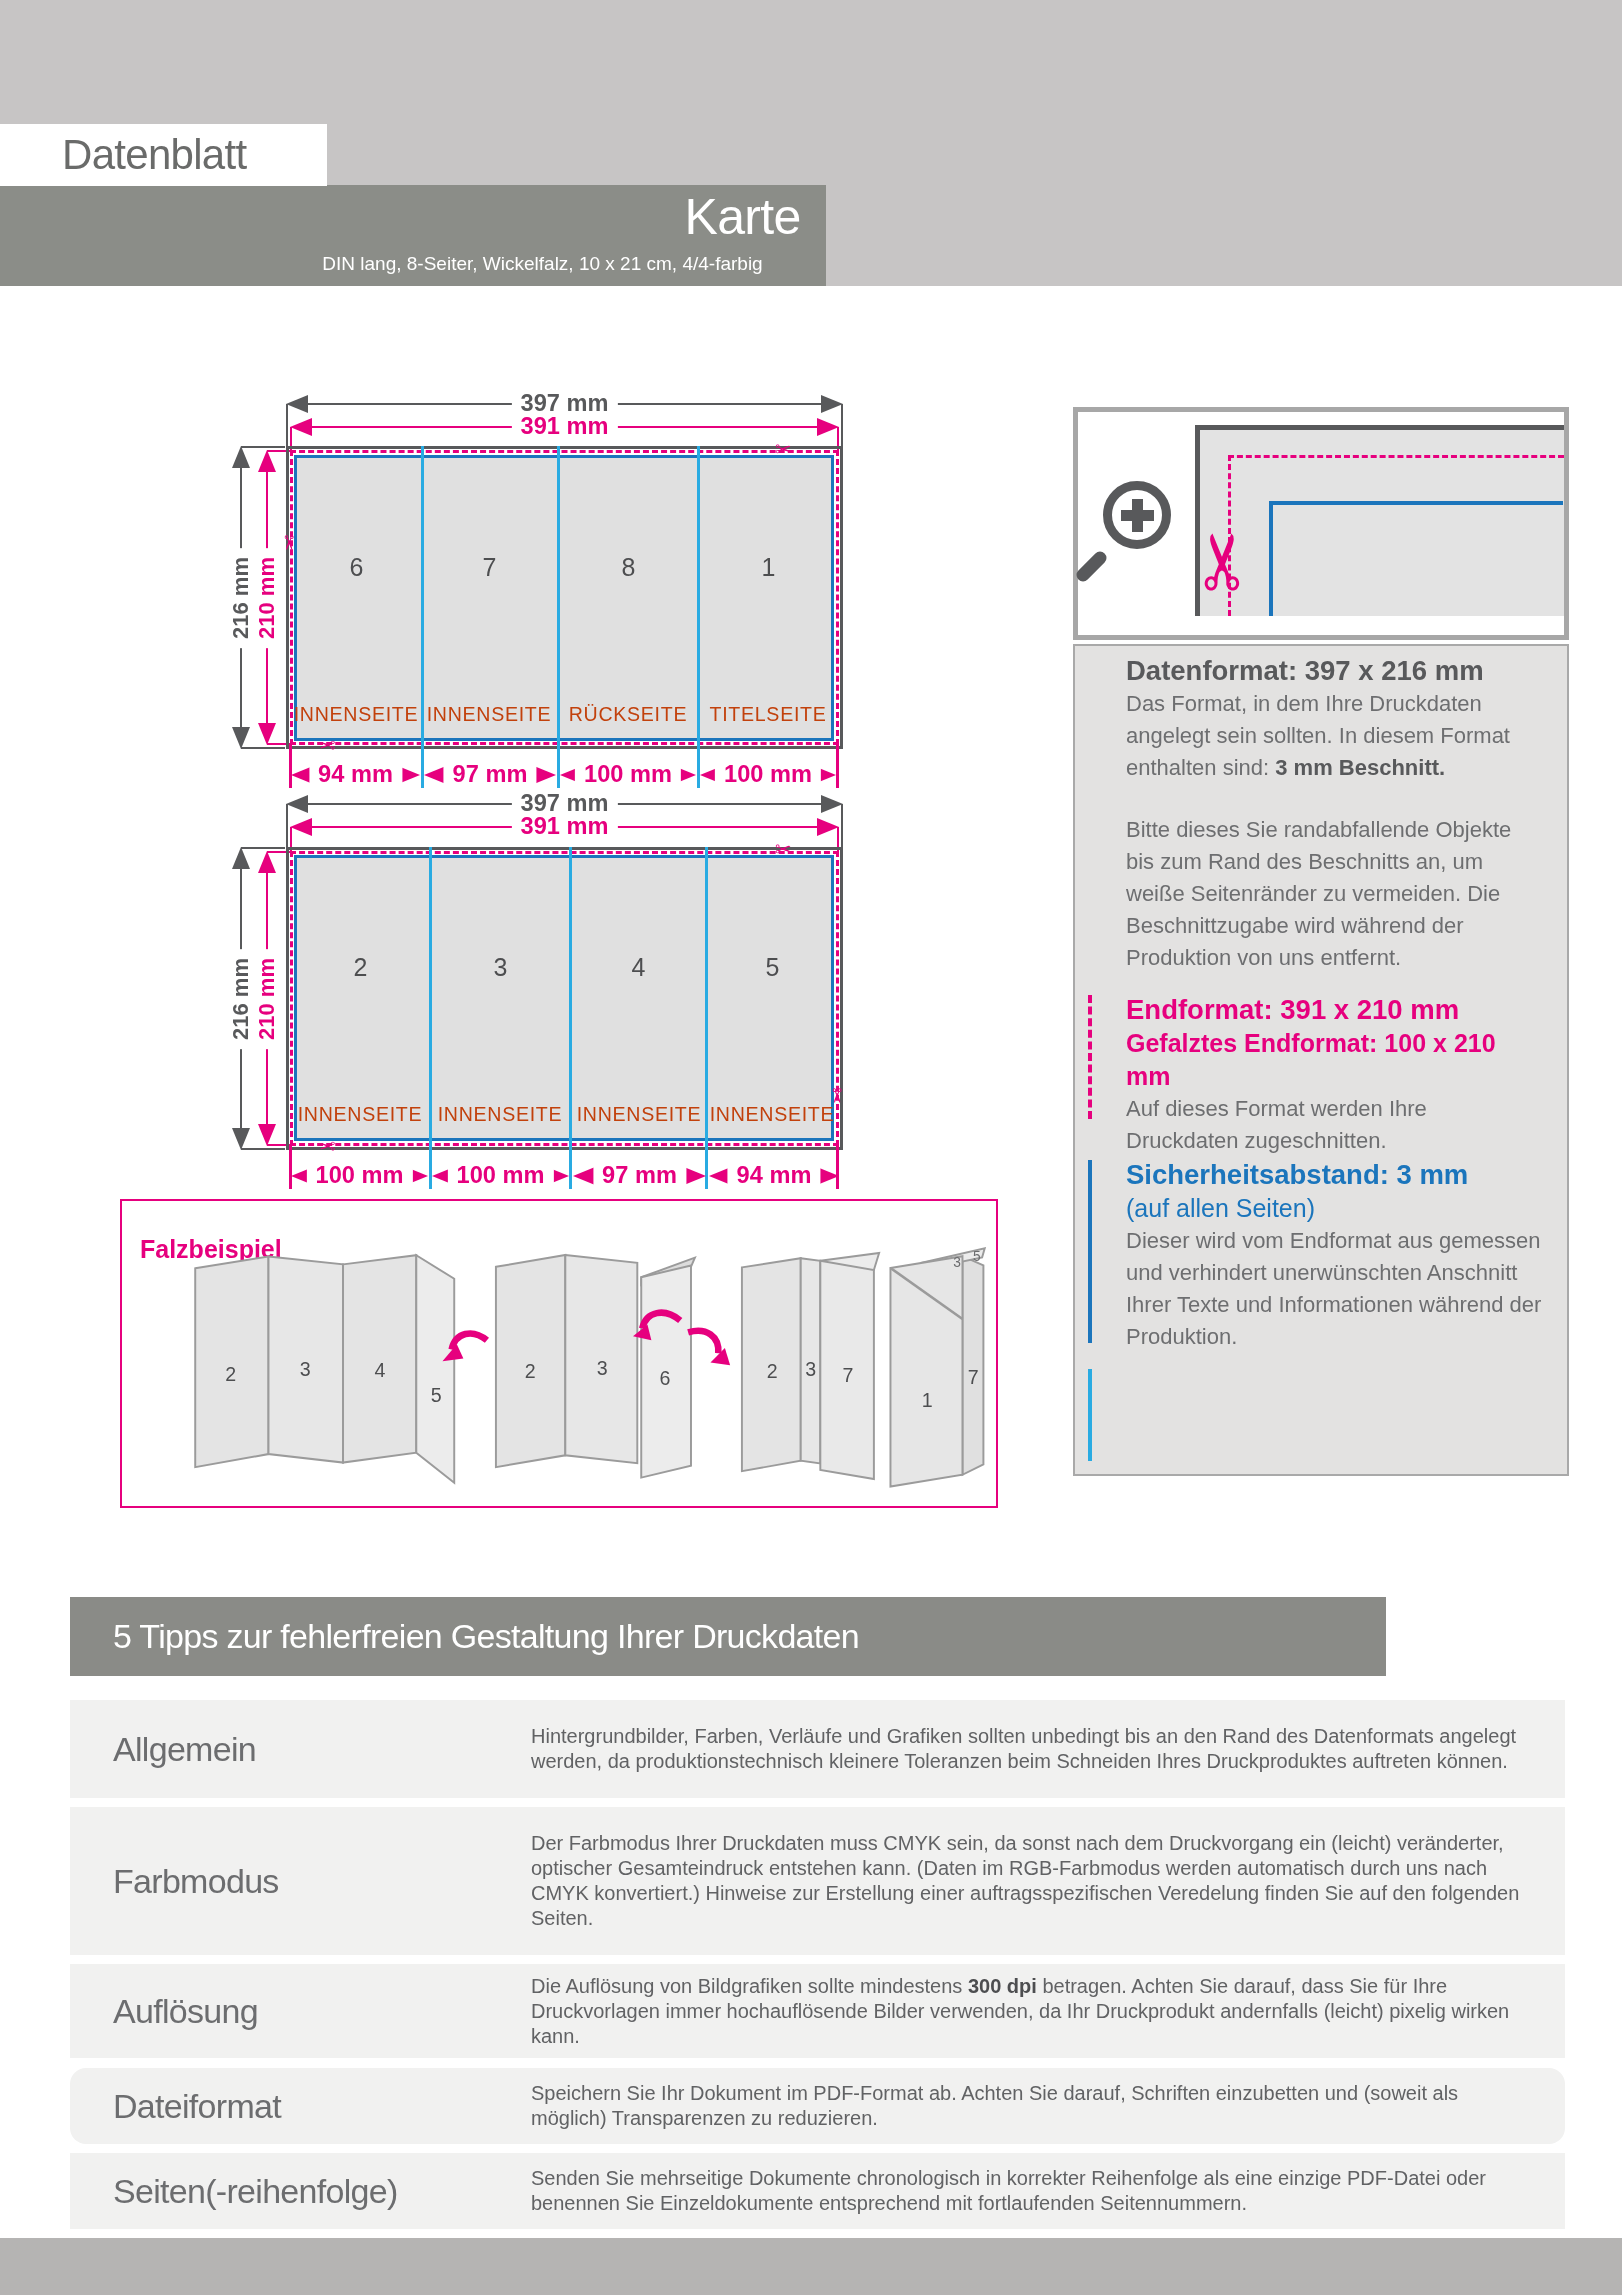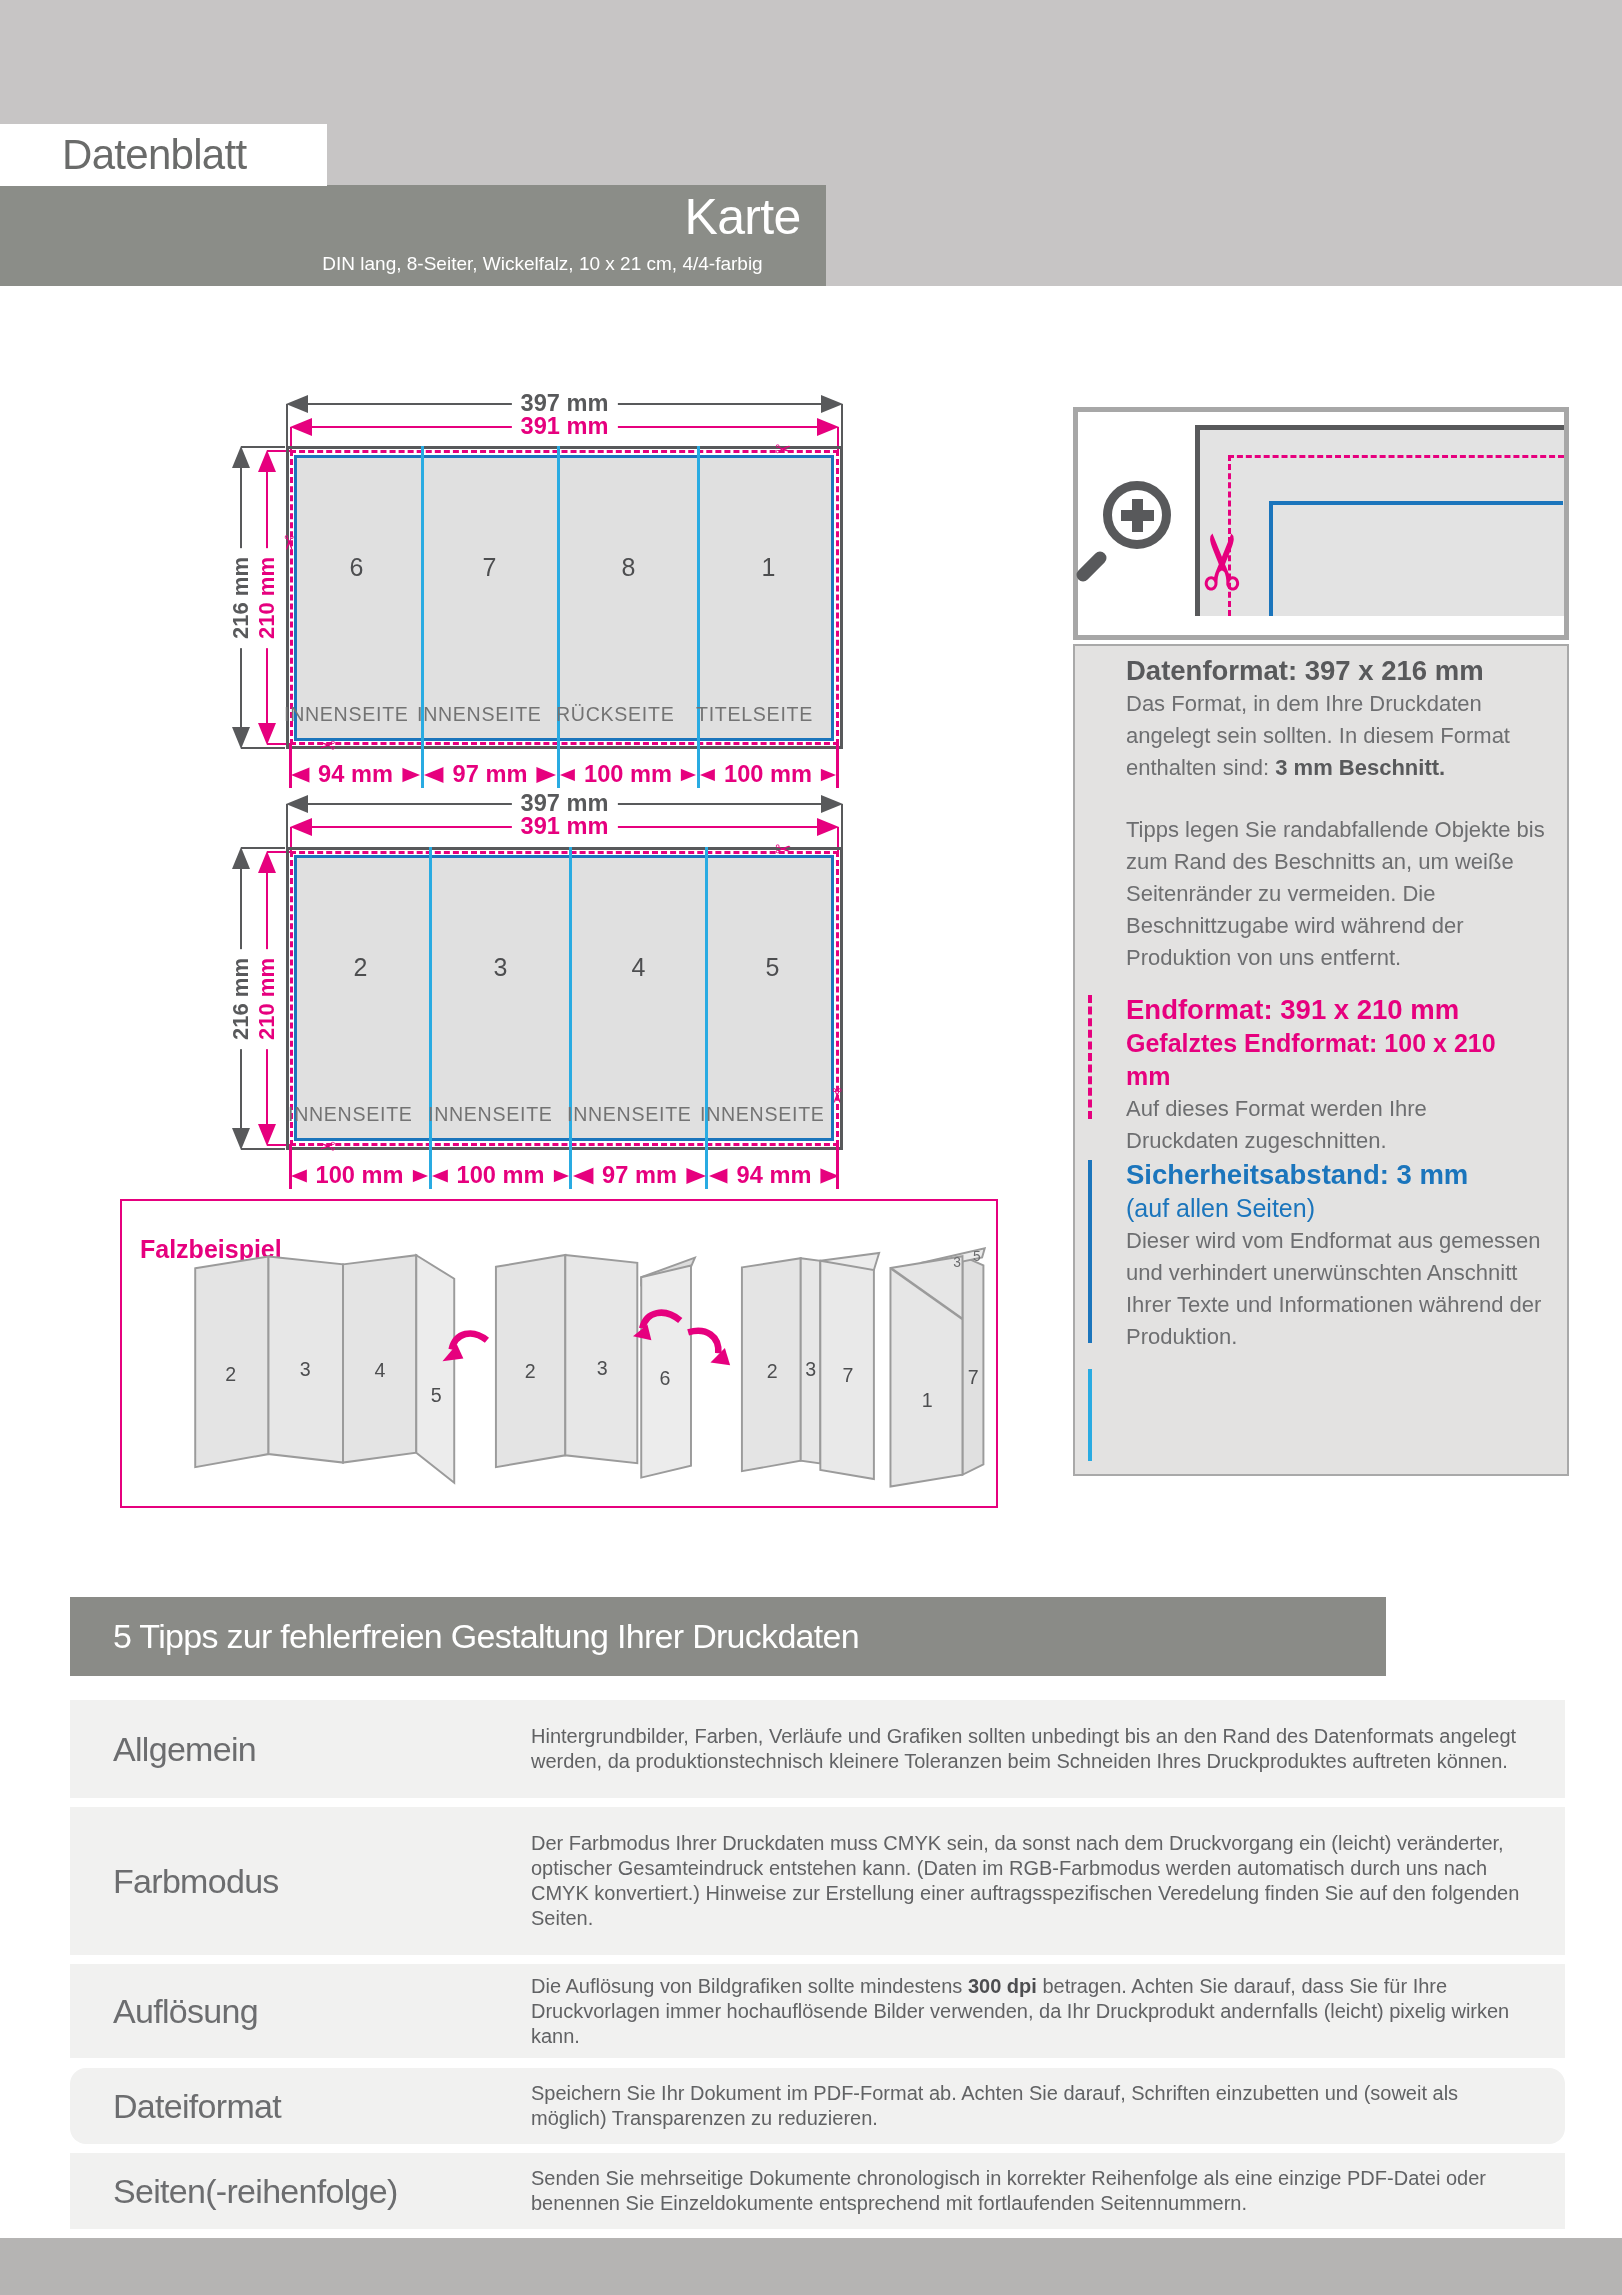--- a/index.html
+++ b/index.html
@@ -37,21 +37,21 @@
   .mag{color:#e6007e;} .magln{background:#e6007e;} .magh-l{border-right:22px solid #e6007e;} .magh-r{border-left:22px solid #e6007e;}
   .magh-t{border-bottom:22px solid #e6007e;} .magh-b{border-top:22px solid #e6007e;}
 
   
   .rect-outer{border:3.3px solid #58595b;}
   .rect-trim{border:3.3px dashed #e6007e;}
   .rect-safe{border:3.3px solid #1b75bc;background:#e0e0e0;}
   .foldline{width:2.6px;background:#29abe2;}
   .extln{background:#e6007e;}
   .pnum{font-size:25px;color:#4d4e50;text-align:center;}
-  .pside{font-size:19.6px;color:#737373;text-align:left;letter-spacing:0.7px;}
+  .pside{font-size:19.6px;color:#c2410c;text-align:center;letter-spacing:0.7px;}
   .cutmark{color:#e6007e;font-size:19.6px;line-height:1;}
 
   
   .fold-box{left:120px;top:1199px;width:874px;height:305px;background:#ffffff;border:2.6px solid #e6007e;}
   .fold-title{left:140px;top:1214px;font-size:25px;font-weight:bold;color:#e6007e;margin-top:21px;}
   .fold-num{font-size:30px;fill:#4d4e50;font-family:"Liberation Sans",sans-serif;}
   .fold-num-s{font-size:21px;fill:#6b6c6e;font-family:"Liberation Sans",sans-serif;}
 
   
   .side-white{left:1073px;top:407px;width:496px;height:233px;background:#ffffff;border:5.2px solid #a7a7a7;box-sizing:border-box;}
@@ -316,21 +316,21 @@
   <div class="abs" style="left:1228px;top:455px;width:0;height:161px;border-left:3.9px dashed #e6007e;"></div>
   <div class="abs" style="left:1269px;top:501px;width:294px;height:3.9px;background:#1b75bc;"></div>
   <div class="abs" style="left:1269px;top:501px;width:3.9px;height:115px;background:#1b75bc;"></div>
   <span class="abs" style="left:1191px;top:517px;font-size:77px;color:#e6007e;transform:rotate(-90deg);">✂</span>
 
   <div class="abs side-info"></div>
 
   <div class="abs" style="left:1126px;top:654px;width:419px;">
     <div class="ihead grey">Datenformat: 397 x 216 mm</div>
     <div class="ibody"><span>Das Format, in dem Ihre Druckdaten angelegt sein sollten. In diesem Format enthalten sind: </span><b class="grey">3 mm Beschnitt.</b></div>
-    <div class="ibody" style="margin-top:30px;">Tipps legen Sie randabfallende Objekte bis zum Rand des Beschnitts an, um weiße Seitenränder zu vermeiden. Die Beschnittzugabe wird während der Produktion von uns entfernt.</div>
+    <div class="ibody" style="margin-top:30px;">Bitte dieses Sie randabfallende Objekte bis zum Rand des Beschnitts an, um weiße Seitenränder zu vermeiden. Die Beschnittzugabe wird während der Produktion von uns entfernt.</div>
   </div>
 
   <div class="abs" style="left:1088px;top:995px;height:124px;border-left:4.6px dashed #e6007e;"></div>
   <div class="abs" style="left:1126px;top:993px;width:419px;">
     <div class="ihead mag">Endformat: 391 x 210 mm</div>
     <div class="isub mag">Gefalztes Endformat: 100 x 210 mm</div>
     <div class="ibody">Auf dieses Format werden Ihre Druckdaten zugeschnitten.</div>
   </div>
 
   <div class="abs" style="left:1088px;top:1160px;height:183px;border-left:4.6px solid #1b75bc;"></div>

